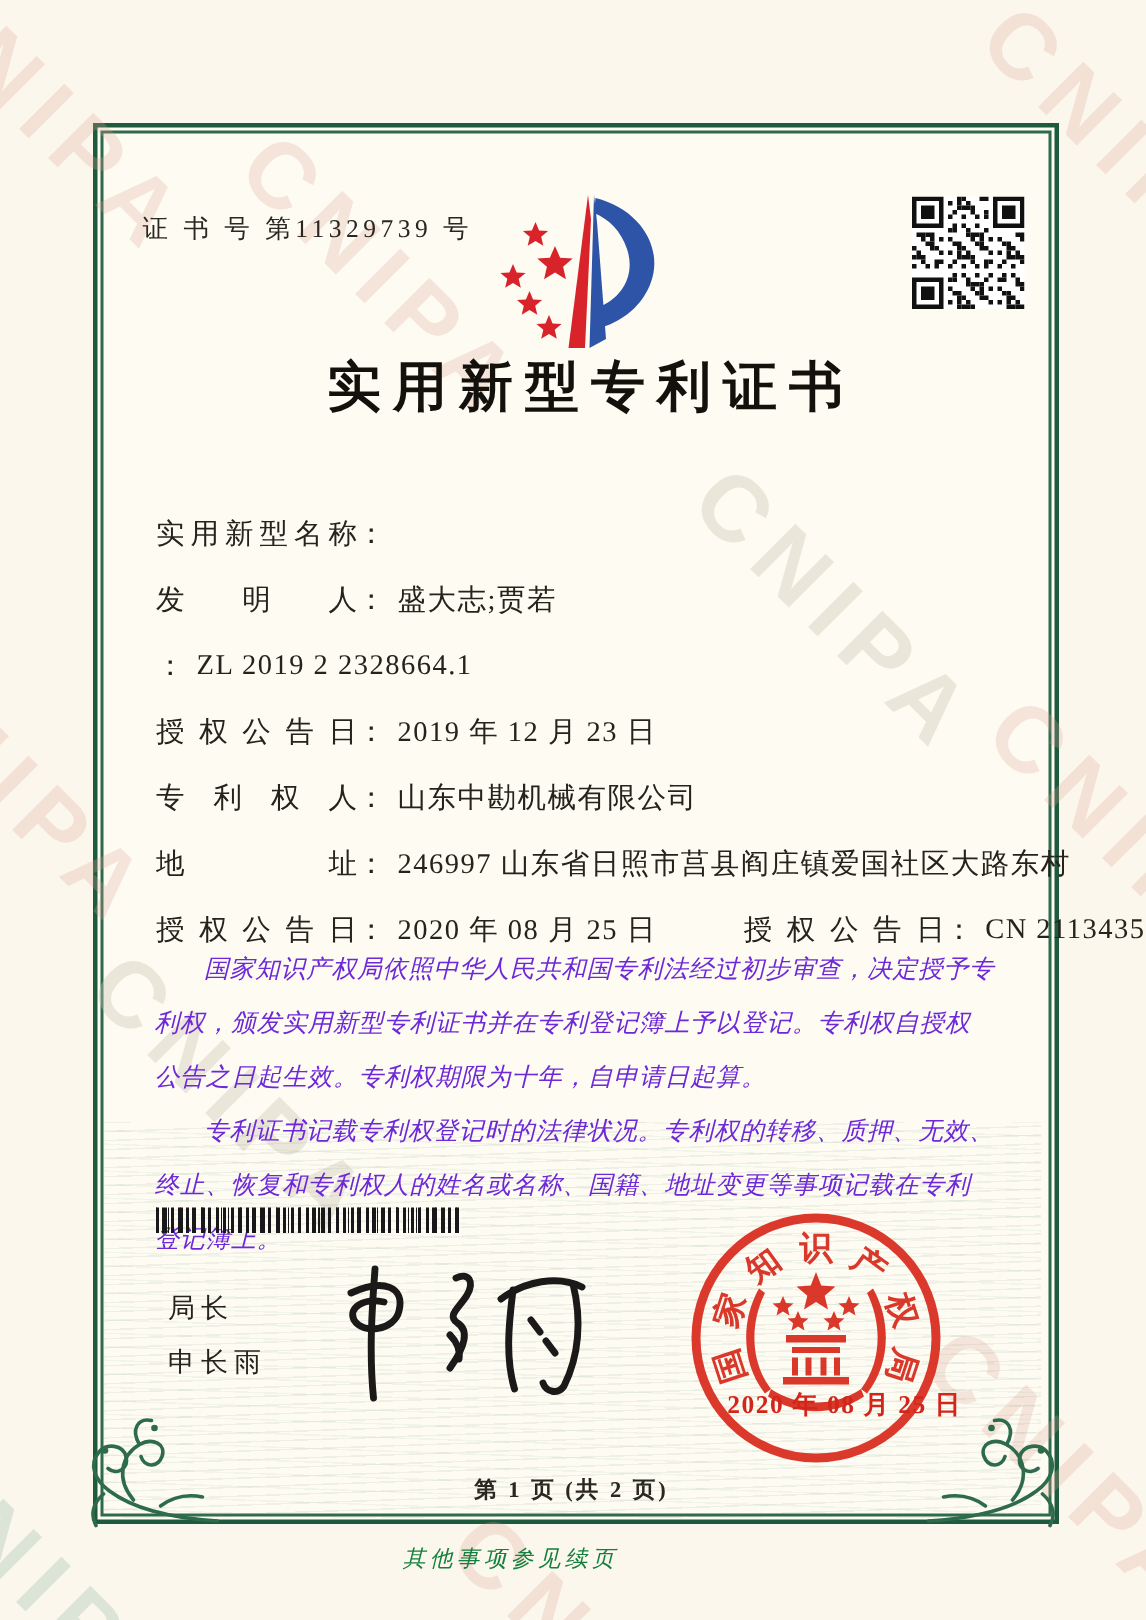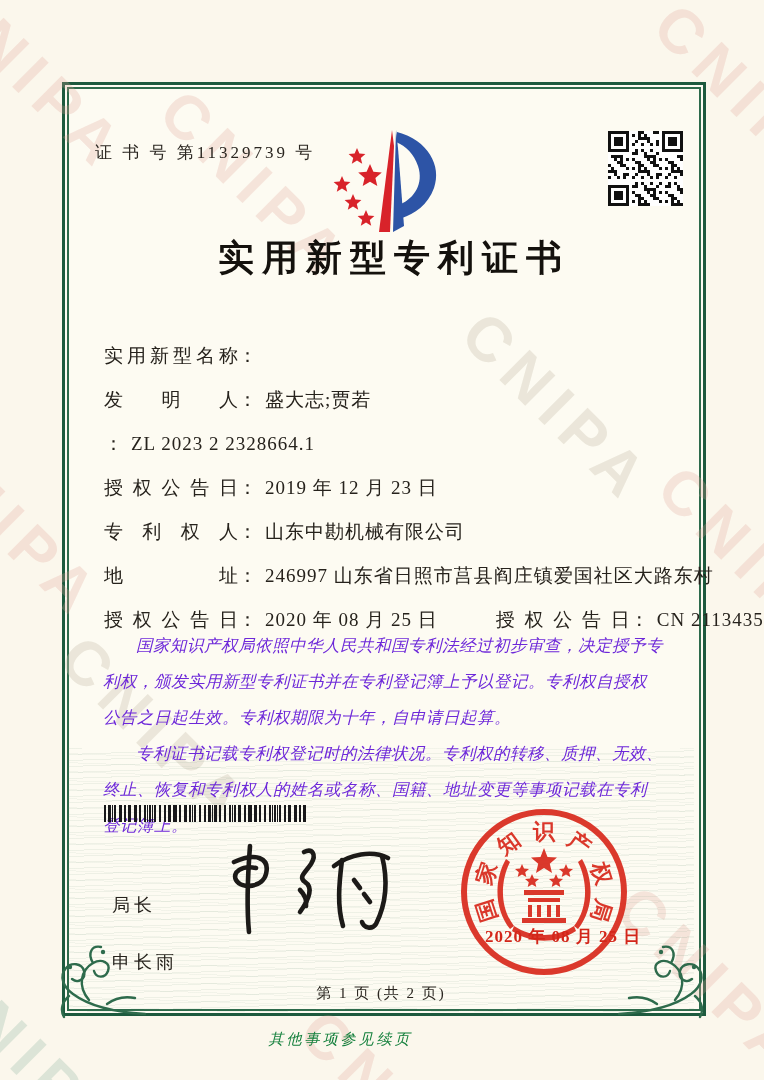--- a/index.html
+++ b/index.html
@@ -59,30 +59,30 @@
   }
   .paras p{margin:0; text-indent:2em;}
   .barcode{
     position:absolute; left:104px; top:805px; width:202px; height:17px;
     background:
       repeating-linear-gradient(90deg,#18181a 0 2px,transparent 2px 5px),
       repeating-linear-gradient(90deg,#18181a 0 1px,transparent 1px 8px),
       repeating-linear-gradient(90deg,transparent 0 4px,#18181a 4px 5px,transparent 5px 13px);
   }
   .signer{position:absolute; left:112px; top:860px; font-size:18px; letter-spacing:4px; color:#26221c;}
-  .signer div{margin-bottom:12px;margin-top:33px;}
+  .signer div{margin-bottom:12px;}
   .signature{position:absolute; left:212px; top:832px; width:195px; height:108px;}
   .seal{position:absolute; left:458px; top:806px; width:172px; height:172px;}
   .seal-date{
     position:absolute; left:468px; top:925px; width:190px; text-align:center;
     color:#d3261a; font-size:17px; letter-spacing:1px; font-weight:bold; z-index:4;
   }
   .page-info{
     position:absolute; left:62px; top:984px; width:638px; text-align:center;
-    font-size:15px; letter-spacing:2px; color:#2a2620;
+    font-size:15px; letter-spacing:2px; color:#2a2620;font-weight:bold;
   }
   .continuation{
     position:absolute; left:0; top:1030px; width:681px; text-align:center;
     font-size:15px; letter-spacing:3px; color:#15803d; font-style:italic;
   }
   .corner{position:absolute; width:92px; height:76px; z-index:4;}
   .corner.bl{left:55px; top:944px;}
   .corner.br{left:617px; top:944px; transform:scaleX(-1);}
 </style>
 </head>
@@ -298,21 +298,21 @@
         <span class="flabel">实用新型名称</span>
           <span class="fcolon">：</span>
       </div>
       <div class="frow">
         <span class="flabel">发明人</span>
           <span class="fcolon">：</span>
         <span class="fvalue">盛大志;贾若</span>
       </div>
       <div class="frow">
           <span class="fcolon">：</span>
-        <span class="fvalue">ZL 2023 2 2328664.1</span>
+        <span class="fvalue">ZL 2019 2 2328664.1</span>
       </div>
       <div class="frow">
         <span class="flabel">授权公告日</span>
           <span class="fcolon">：</span>
         <span class="fvalue">2019 年 12 月 23 日</span>
       </div>
       <div class="frow">
         <span class="flabel">专利权人</span>
           <span class="fcolon">：</span>
         <span class="fvalue">山东中勘机械有限公司</span>

